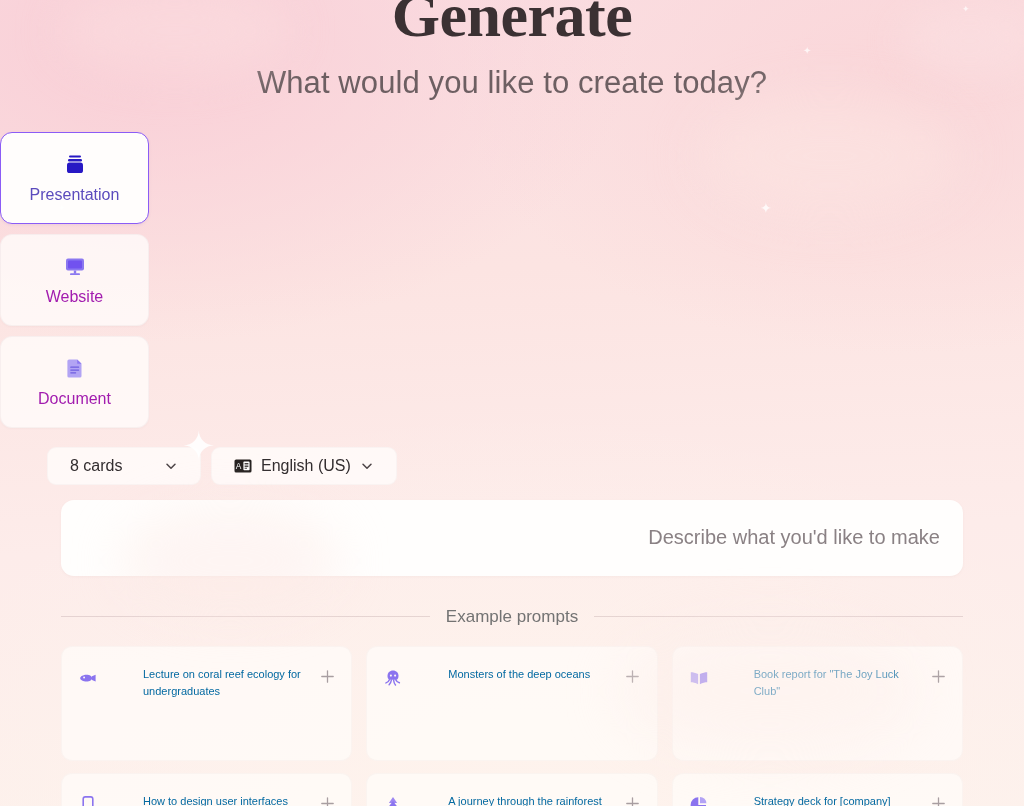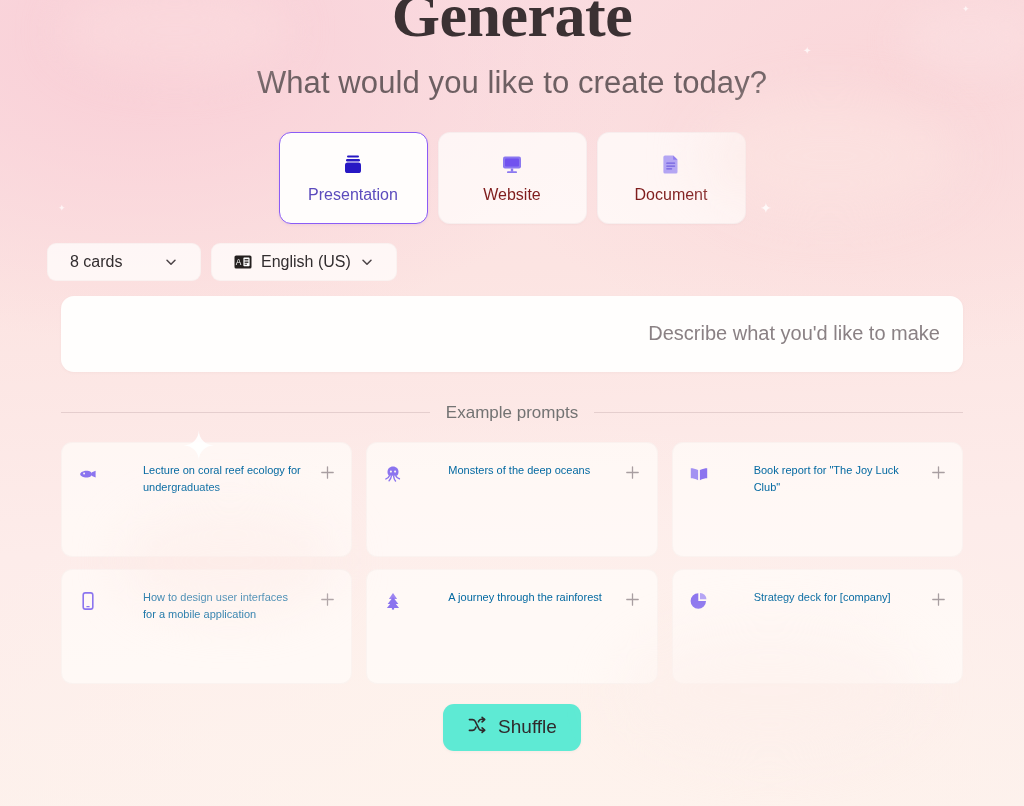--- a/index.html
+++ b/index.html
@@ -71,42 +71,42 @@
   .subtitle {
     font-size: 31px;
     color: #6d5f62;
     margin-top: 20px;
     letter-spacing: 0.1px;
   }
 
   
   .formats {
     display: flex;
-    justify-content: center;
     gap: 10px;
     margin-top: 31px;
+    flex-direction: column;
   }
 
   .fmt {
     width: 149px;
     height: 92px;
     border-radius: 12px;
     background: rgba(255,253,251,0.78);
     border: 1px solid rgba(160,130,140,0.07);
     display: flex;
     flex-direction: column;
     align-items: center;
     justify-content: center;
     gap: 9px;
     cursor: pointer;
     box-shadow: 0 1px 2px rgba(120,80,90,0.04);
   }
   .fmt .lbl {
     font-size: 16px;
-    color: #7f1d1d;
+    color: #a21caf;
   }
   .fmt.selected {
     background: #fffdfc;
     border: 1.6px solid #8b5cf6;
     box-shadow: 0 1px 3px rgba(120,80,180,0.10);
   }
   .fmt.selected .lbl { color: #5b4bbd; }
 
   .fmt .ico { height: 26px; display: flex; align-items: flex-end; }
 

